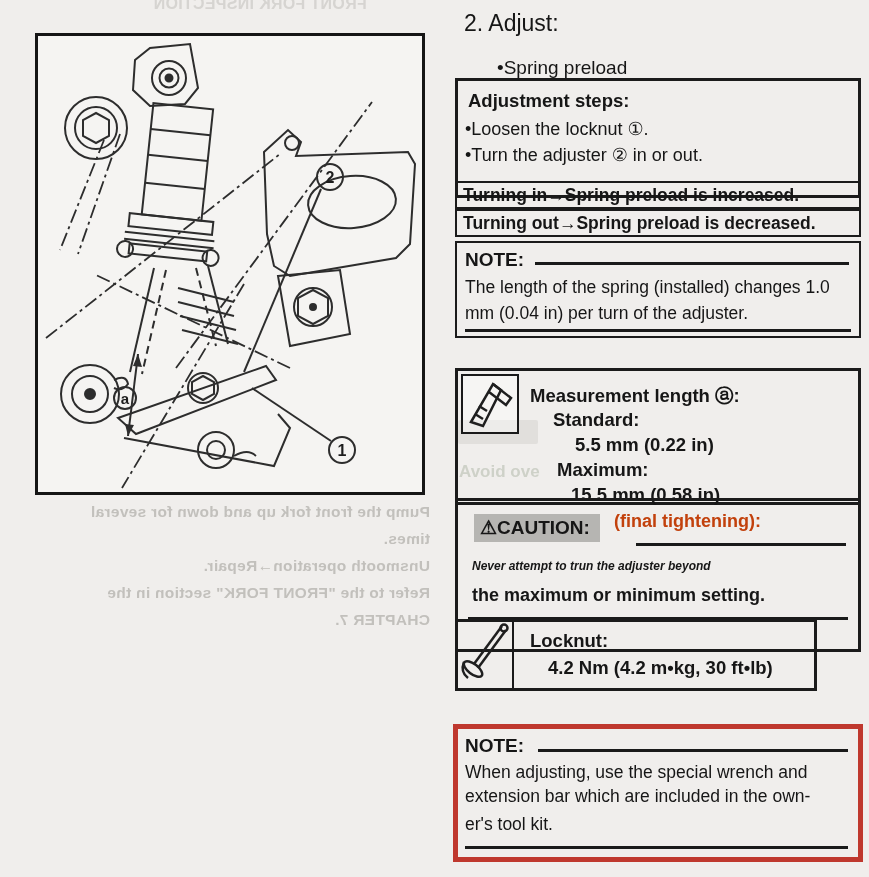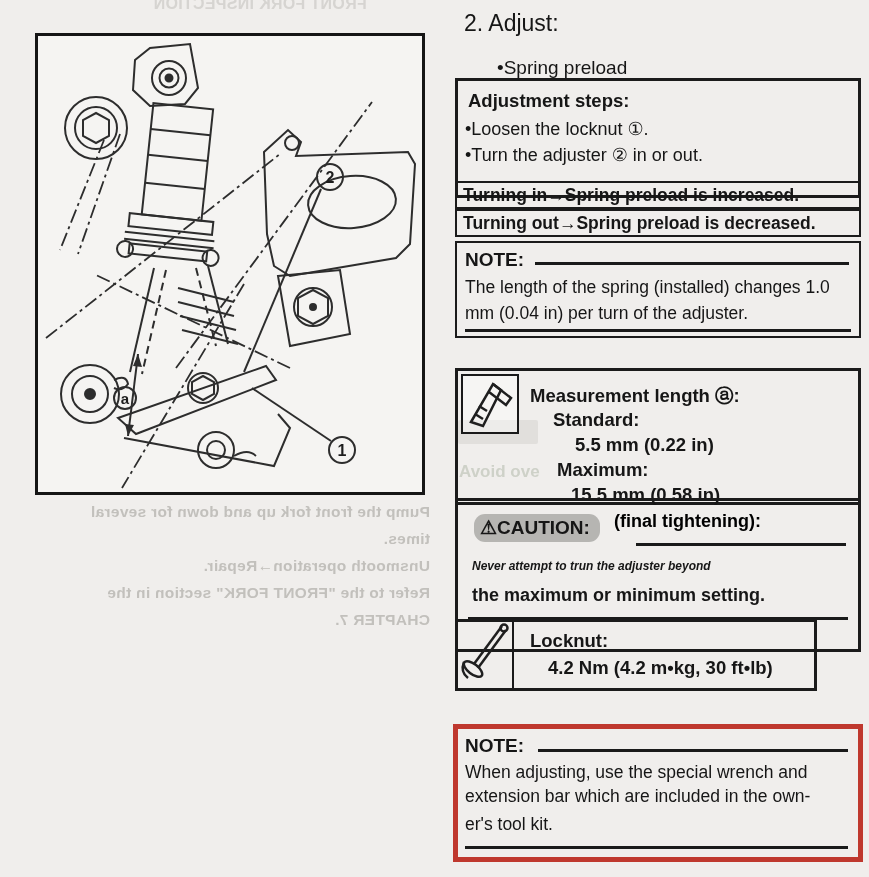--- a/index.html
+++ b/index.html
@@ -6,27 +6,27 @@
   .page{position:relative;width:869px;height:877px;overflow:hidden;
         background:linear-gradient(180deg,#f3f1ef 0%,#efede a 40%,#edebe8 100%);
         background-color:#f0eeec;
         font-family:"Liberation Sans",sans-serif;color:#161616;}
   .abs{position:absolute;}
   .box{position:absolute;border:3px solid #1b1b1b;box-sizing:border-box;background:transparent;}
   .b{font-weight:700;}
   .rule{position:absolute;border-top:3px solid #1a1a1a;height:0;}
   .bleed{position:absolute;color:#c2c0bc;font-weight:700;transform:scaleX(-1);
          letter-spacing:.3px;pointer-events:none;}
-  .bleed-plain{position:absolute;color:#000000;font-weight:700;pointer-events:none;}
+  .bleed-plain{position:absolute;color:#c2410c;font-weight:700;pointer-events:none;}
   .txt18{font-size:18px;}
   svg{display:block;}
   .diagram-box{position:absolute;left:35px;top:33px;width:390px;height:462px;
                border:3px solid #151515;box-sizing:border-box;background:rgba(250,249,247,.55);}
   .icon-cell{position:absolute;border:2px solid #1a1a1a;box-sizing:border-box;}
-  .caution-label{background:#b6b5b2;padding:2px 10px 3px 6px;display:inline-block;border-radius:11px;}
+  .caution-label{background:#b6b5b2;padding:2px 10px 3px 6px;display:inline-block;}
   .redbox{position:absolute;border:5px solid #bf382e;box-sizing:border-box;}
 </style>
 </head>
 <body>
 
 <div class="page">
 
   <div class="bleed" style="left:95px;top:-5px;width:330px;font-size:16px;text-align:center;color:#d6d4d1;">FRONT FORK INSPECTION</div>
 
   <div class="abs" style="left:12px;top:498px;width:418px;font-size:15.5px;line-height:27px;">

